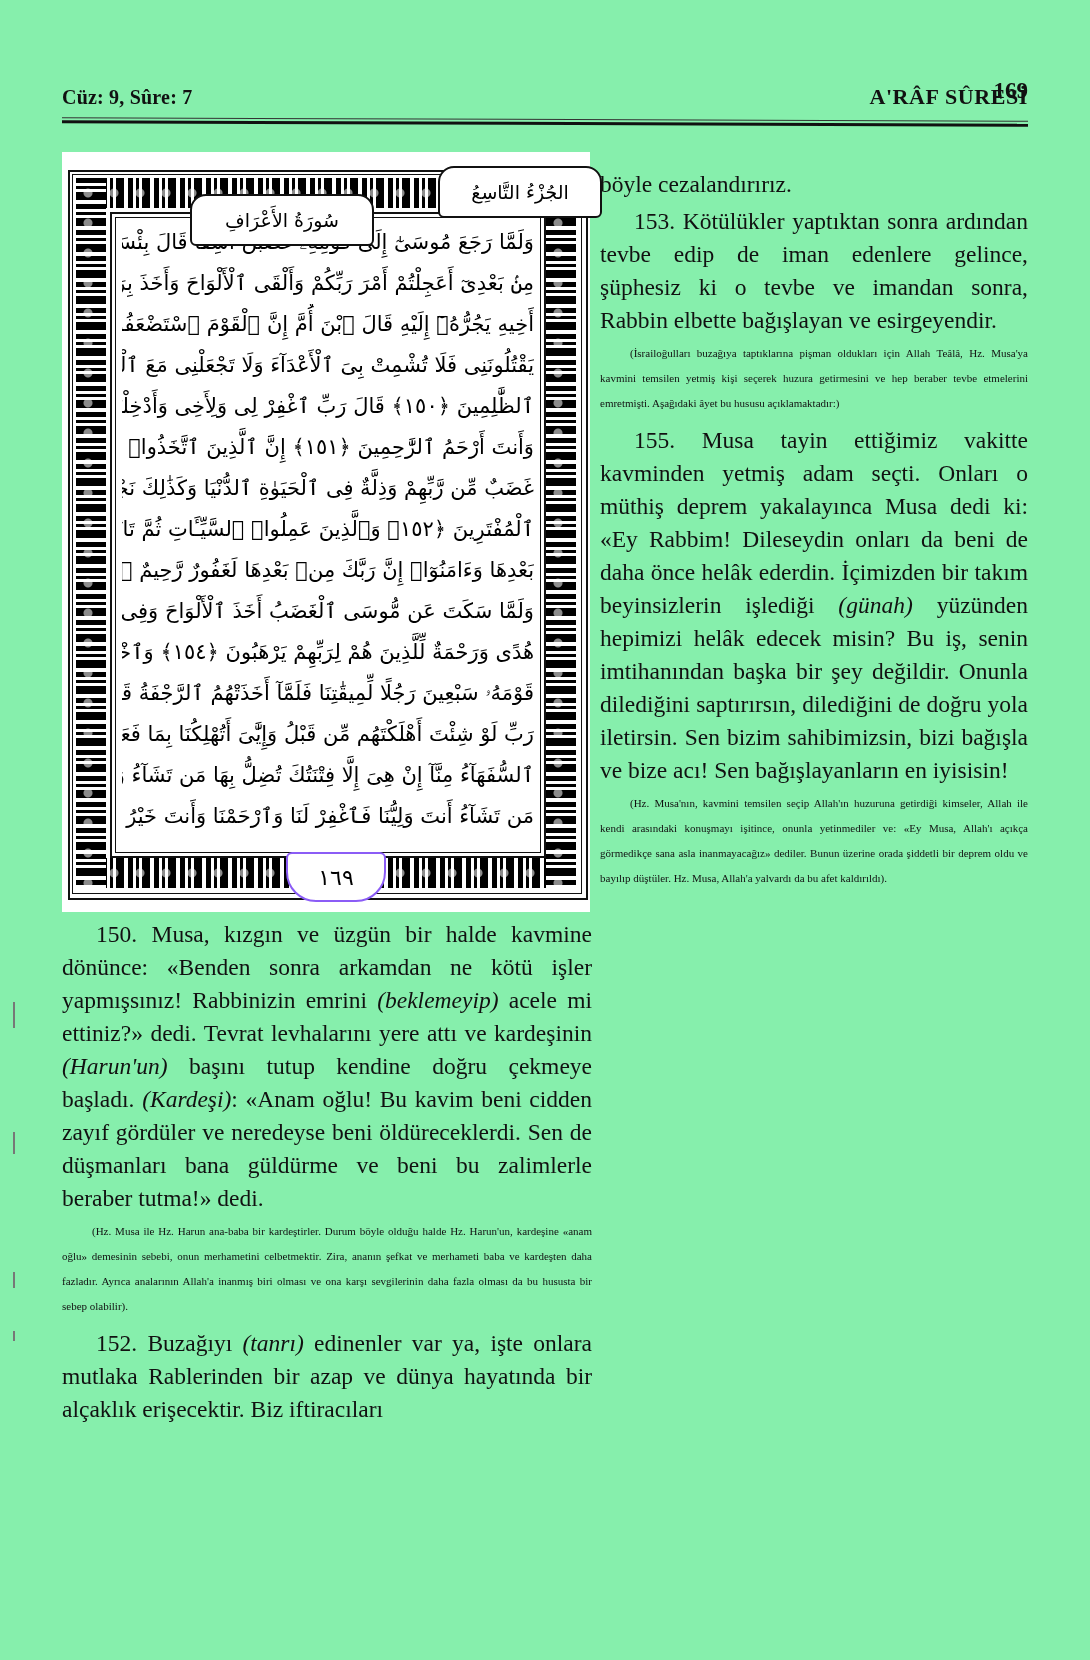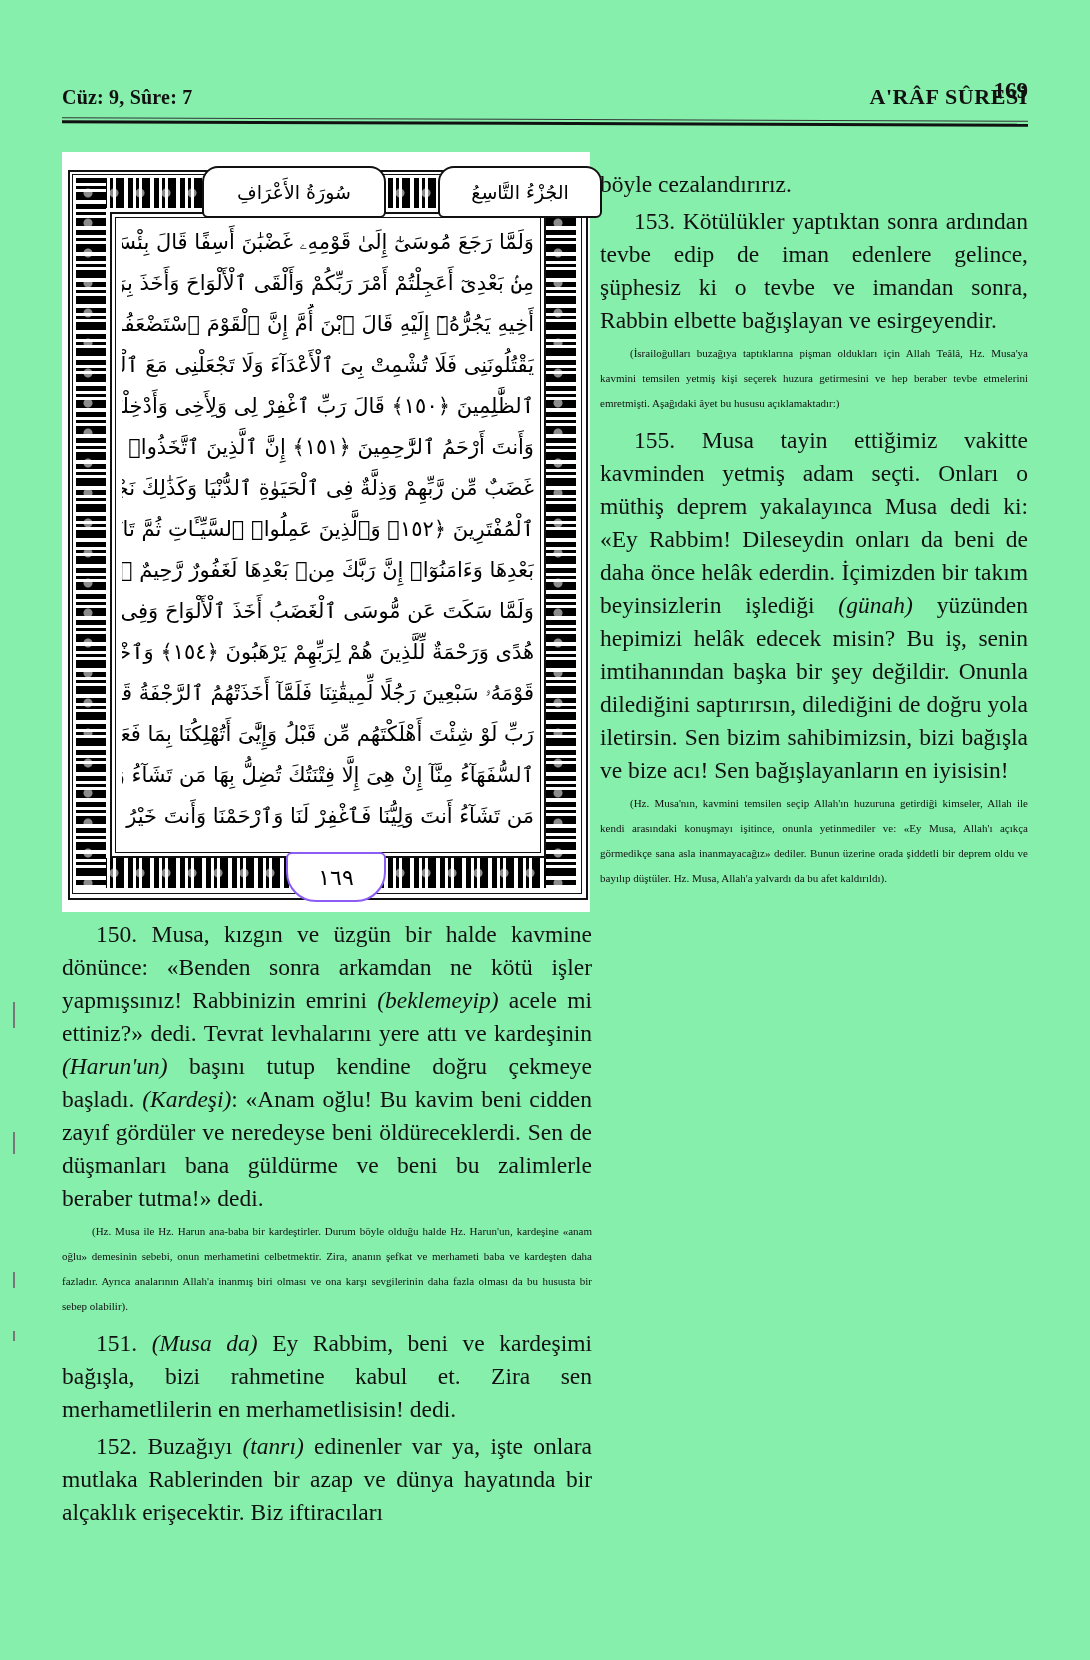--- a/index.html
+++ b/index.html
@@ -179,21 +179,21 @@
     border-radius: 16px 16px 6px 6px;
     display: flex;
     align-items: center;
     justify-content: center;
     direction: rtl;
     font-family: "DejaVu Sans", sans-serif;
     font-size: 19px;
     color: #000;
     z-index: 4;
   }
-  .cartouche-sure { left: 140px; width: 180px; }
+  .cartouche-sure { left: 128px; width: 180px; margin-top: 28px; }
   .cartouche-cuz  { left: 352px; width: 160px; margin-left: 24px; }
 
   
   .cartouche-page {
     position: absolute;
     left: 224px;
     top: 700px;
     width: 96px;
     height: 46px;
     background: #fff;
@@ -316,21 +316,20 @@
             <span class="ayah-line">مَن تَشَآءُ أَنتَ وَلِيُّنَا فَٱغْفِرْ لَنَا وَٱرْحَمْنَا وَأَنتَ خَيْرُ ٱلْغَٰفِرِينَ ﴿١٥٥﴾</span>
           </div>
       </div>
 
       <div class="cartouche cartouche-page">١٦٩</div>
     </div>
 
     <div class="prose" id="left-prose">
         <p class="p-main"><span>150.</span> Musa, kızgın ve üzgün bir halde kavmine dönünce: «Benden sonra arkamdan ne kötü işler yapmışsınız! Rabbinizin emrini <i class="em">(beklemeyip)</i> acele mi ettiniz?» dedi. Tevrat levhalarını yere attı ve kardeşinin <i class="em">(Harun'un)</i> başını tutup kendine doğru çekmeye başladı. <i class="em">(Kardeşi)</i>: «Anam oğlu! Bu kavim beni cidden zayıf gördüler ve neredeyse beni öldüreceklerdi. Sen de düşmanları bana güldürme ve beni bu zalimlerle beraber tutma!» dedi.</p>
         <p class="p-note">(Hz. Musa ile Hz. Harun ana-baba bir kardeştirler. Durum böyle olduğu halde Hz. Harun'un, kardeşine «anam oğlu» demesinin sebebi, onun merhametini celbetmektir. Zira, ananın şefkat ve merhameti baba ve kardeşten daha fazladır. Ayrıca analarının Allah'a inanmış biri olması ve ona karşı sevgilerinin daha fazla olması da bu hususta bir sebep olabilir).</p>
-        <p class="p-main"><span>151.</span> <i class="em">(Musa da)</i> Ey Rabbim, beni ve kardeşimi bağışla, bizi rahmetine kabul et. Zira sen merhametlilerin en merhametlisisin! dedi.</p>
         <p class="p-main"><span>152.</span> Buzağıyı <i class="em">(tanrı)</i> edinenler var ya, işte onlara mutlaka Rablerinden bir azap ve dünya hayatında bir alçaklık erişecektir. Biz iftiracıları</p>
       </div>
   </div>
 
   <div class="col-right">
     <div class="prose" id="right-prose">
         <p class="p-main no-indent">böyle cezalandırırız.</p>
         <p class="p-main"><span>153.</span> Kötülükler yaptıktan sonra ardından tevbe edip de iman edenlere gelince, şüphesiz ki o tevbe ve imandan sonra, Rabbin elbette bağışlayan ve esirgeyendir.</p>
         <p class="p-note">(İsrailoğulları buzağıya taptıklarına pişman oldukları için Allah Teâlâ, Hz. Musa'ya kavmini temsilen yetmiş kişi seçerek huzura getirmesini ve hep beraber tevbe etmelerini emretmişti. Aşağıdaki âyet bu hususu açıklamaktadır:)</p>
         <p class="p-main"><span>155.</span> Musa tayin ettiğimiz vakitte kavminden yetmiş adam seçti. Onları o müthiş deprem yakalayınca Musa dedi ki: «Ey Rabbim! Dileseydin onları da beni de daha önce helâk ederdin. İçimizden bir takım beyinsizlerin işlediği <i class="em">(günah)</i> yüzünden hepimizi helâk edecek misin? Bu iş, senin imtihanından başka bir şey değildir. Onunla dilediğini saptırırsın, dilediğini de doğru yola iletirsin. Sen bizim sahibimizsin, bizi bağışla ve bize acı! Sen bağışlayanların en iyisisin!</p>

